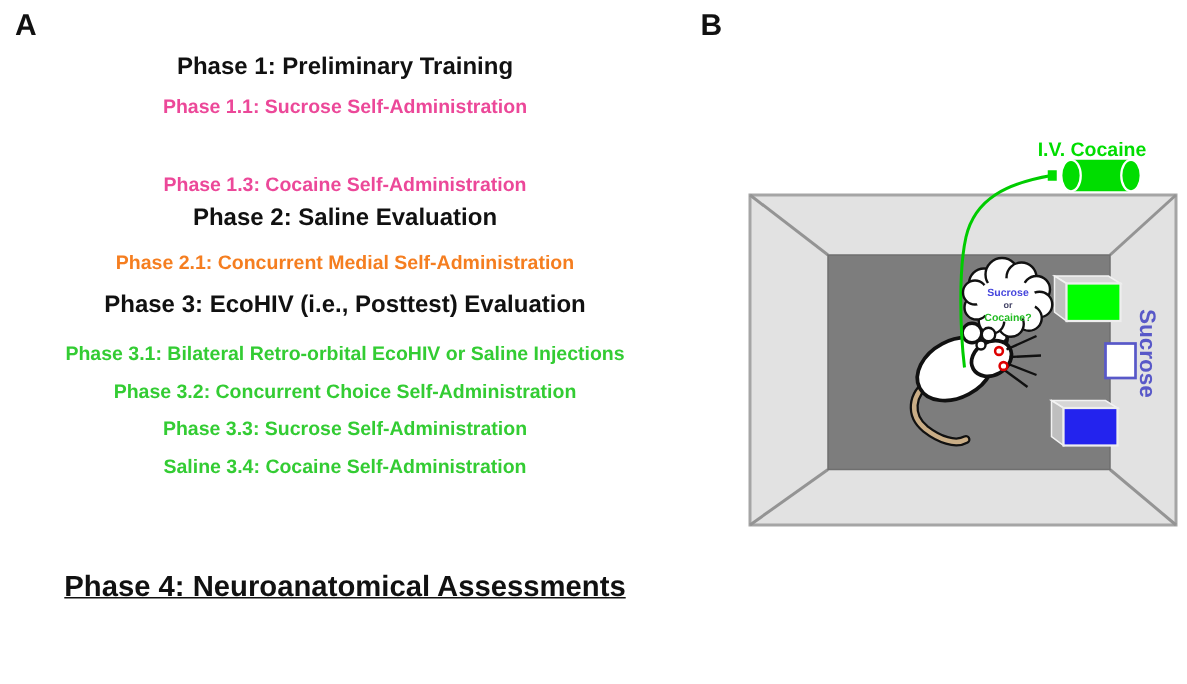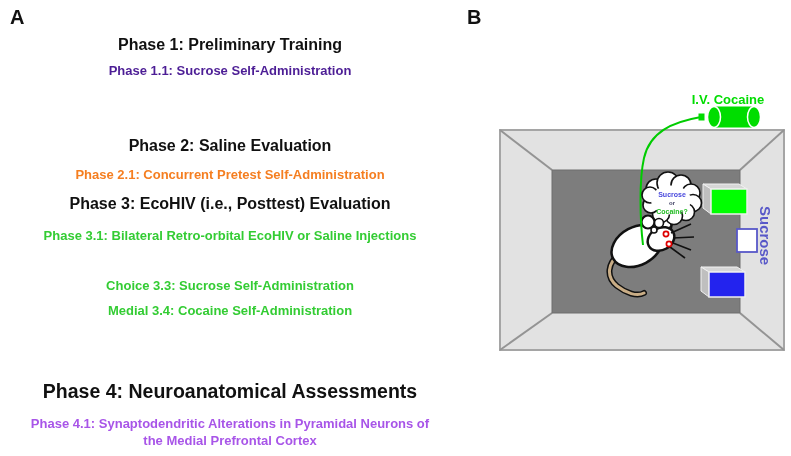--- a/index.html
+++ b/index.html
@@ -6,50 +6,51 @@
   body{width:791px;height:456px;background:#ffffff;overflow:hidden;
        font-family:"Liberation Sans","DejaVu Sans",sans-serif;position:relative;}
   .stage{position:absolute;left:0;top:0;width:791px;height:456px;background:#fff;}
 
   
   .panel-a{position:absolute;left:0;top:0;width:462px;height:456px;}
   .panel-label{position:absolute;font-size:20px;font-weight:bold;color:#111;}
   .pline{position:absolute;left:4px;width:452px;text-align:center;
          font-weight:bold;white-space:nowrap;}
   .h{font-size:16px;color:#111;}
-  .h4{font-size:19.5px;color:#111;}
+  .h4{font-size:19.5px;color:#111;text-decoration:underline;}
   .sub{font-size:13px;}
-  .blue{color:#4c1d95;}
+  .blue{color:#ec4899;}
   .orange{color:#f57e20;}
   .green{color:#33cc33;}
   .purple{color:#a855e8;}
   .wrap2{white-space:normal;left:30px;width:400px;line-height:17px;}
 
   
   .panel-b{position:absolute;left:460px;top:0;width:331px;height:456px;}
   .b-svg{position:absolute;left:0;top:0;}
 </style>
 </head>
 <body>
 
 <div class="stage">
 
   <div class="panel-a">
     <div class="panel-label" style="left:10px;top:6px;">A</div>
 
     <div class="pline h" style="top:36px;">Phase 1: Preliminary Training</div>
     <div class="pline sub blue" style="top:63px;">Phase 1.1: Sucrose Self-Administration</div>
+    <div class="pline sub blue" style="top:115px;">Phase 1.3: Cocaine Self-Administration</div>
     <div class="pline h" style="top:137px;">Phase 2: Saline Evaluation</div>
-    <div class="pline sub orange" style="top:167px;">Phase 2.1: Concurrent Pretest Self-Administration</div>
+    <div class="pline sub orange" style="top:167px;">Phase 2.1: Concurrent Medial Self-Administration</div>
     <div class="pline h" style="top:195px;">Phase 3: EcoHIV (i.e., Posttest) Evaluation</div>
     <div class="pline sub green" style="top:228px;">Phase 3.1: Bilateral Retro-orbital EcoHIV or Saline Injections</div>
-    <div class="pline sub green" style="top:278px;">Choice 3.3: Sucrose Self-Administration</div>
-    <div class="pline sub green" style="top:303px;">Medial 3.4: Cocaine Self-Administration</div>
+    <div class="pline sub green" style="top:253px;">Phase 3.2: Concurrent Choice Self-Administration</div>
+    <div class="pline sub green" style="top:278px;">Phase 3.3: Sucrose Self-Administration</div>
+    <div class="pline sub green" style="top:303px;">Saline 3.4: Cocaine Self-Administration</div>
     <div class="pline h4" style="top:380px;">Phase 4: Neuroanatomical Assessments</div>
-    <div class="pline sub purple wrap2" style="top:415px;">Phase 4.1: Synaptodendritic Alterations in Pyramidal Neurons of the Medial Prefrontal Cortex</div>
   </div>
 
   <div class="panel-b">
     <div class="panel-label" style="left:7px;top:6px;">B</div>
 
     <svg class="b-svg" width="331" height="456" viewBox="0 0 331 456">
 
       <rect x="40" y="130" width="284" height="220" fill="#e2e2e2" stroke="#a5a5a5" stroke-width="2"></rect>
       <line x1="40" y1="130" x2="92" y2="170" stroke="#949494" stroke-width="2"></line>
       <line x1="324" y1="130" x2="280" y2="170" stroke="#949494" stroke-width="2"></line>

